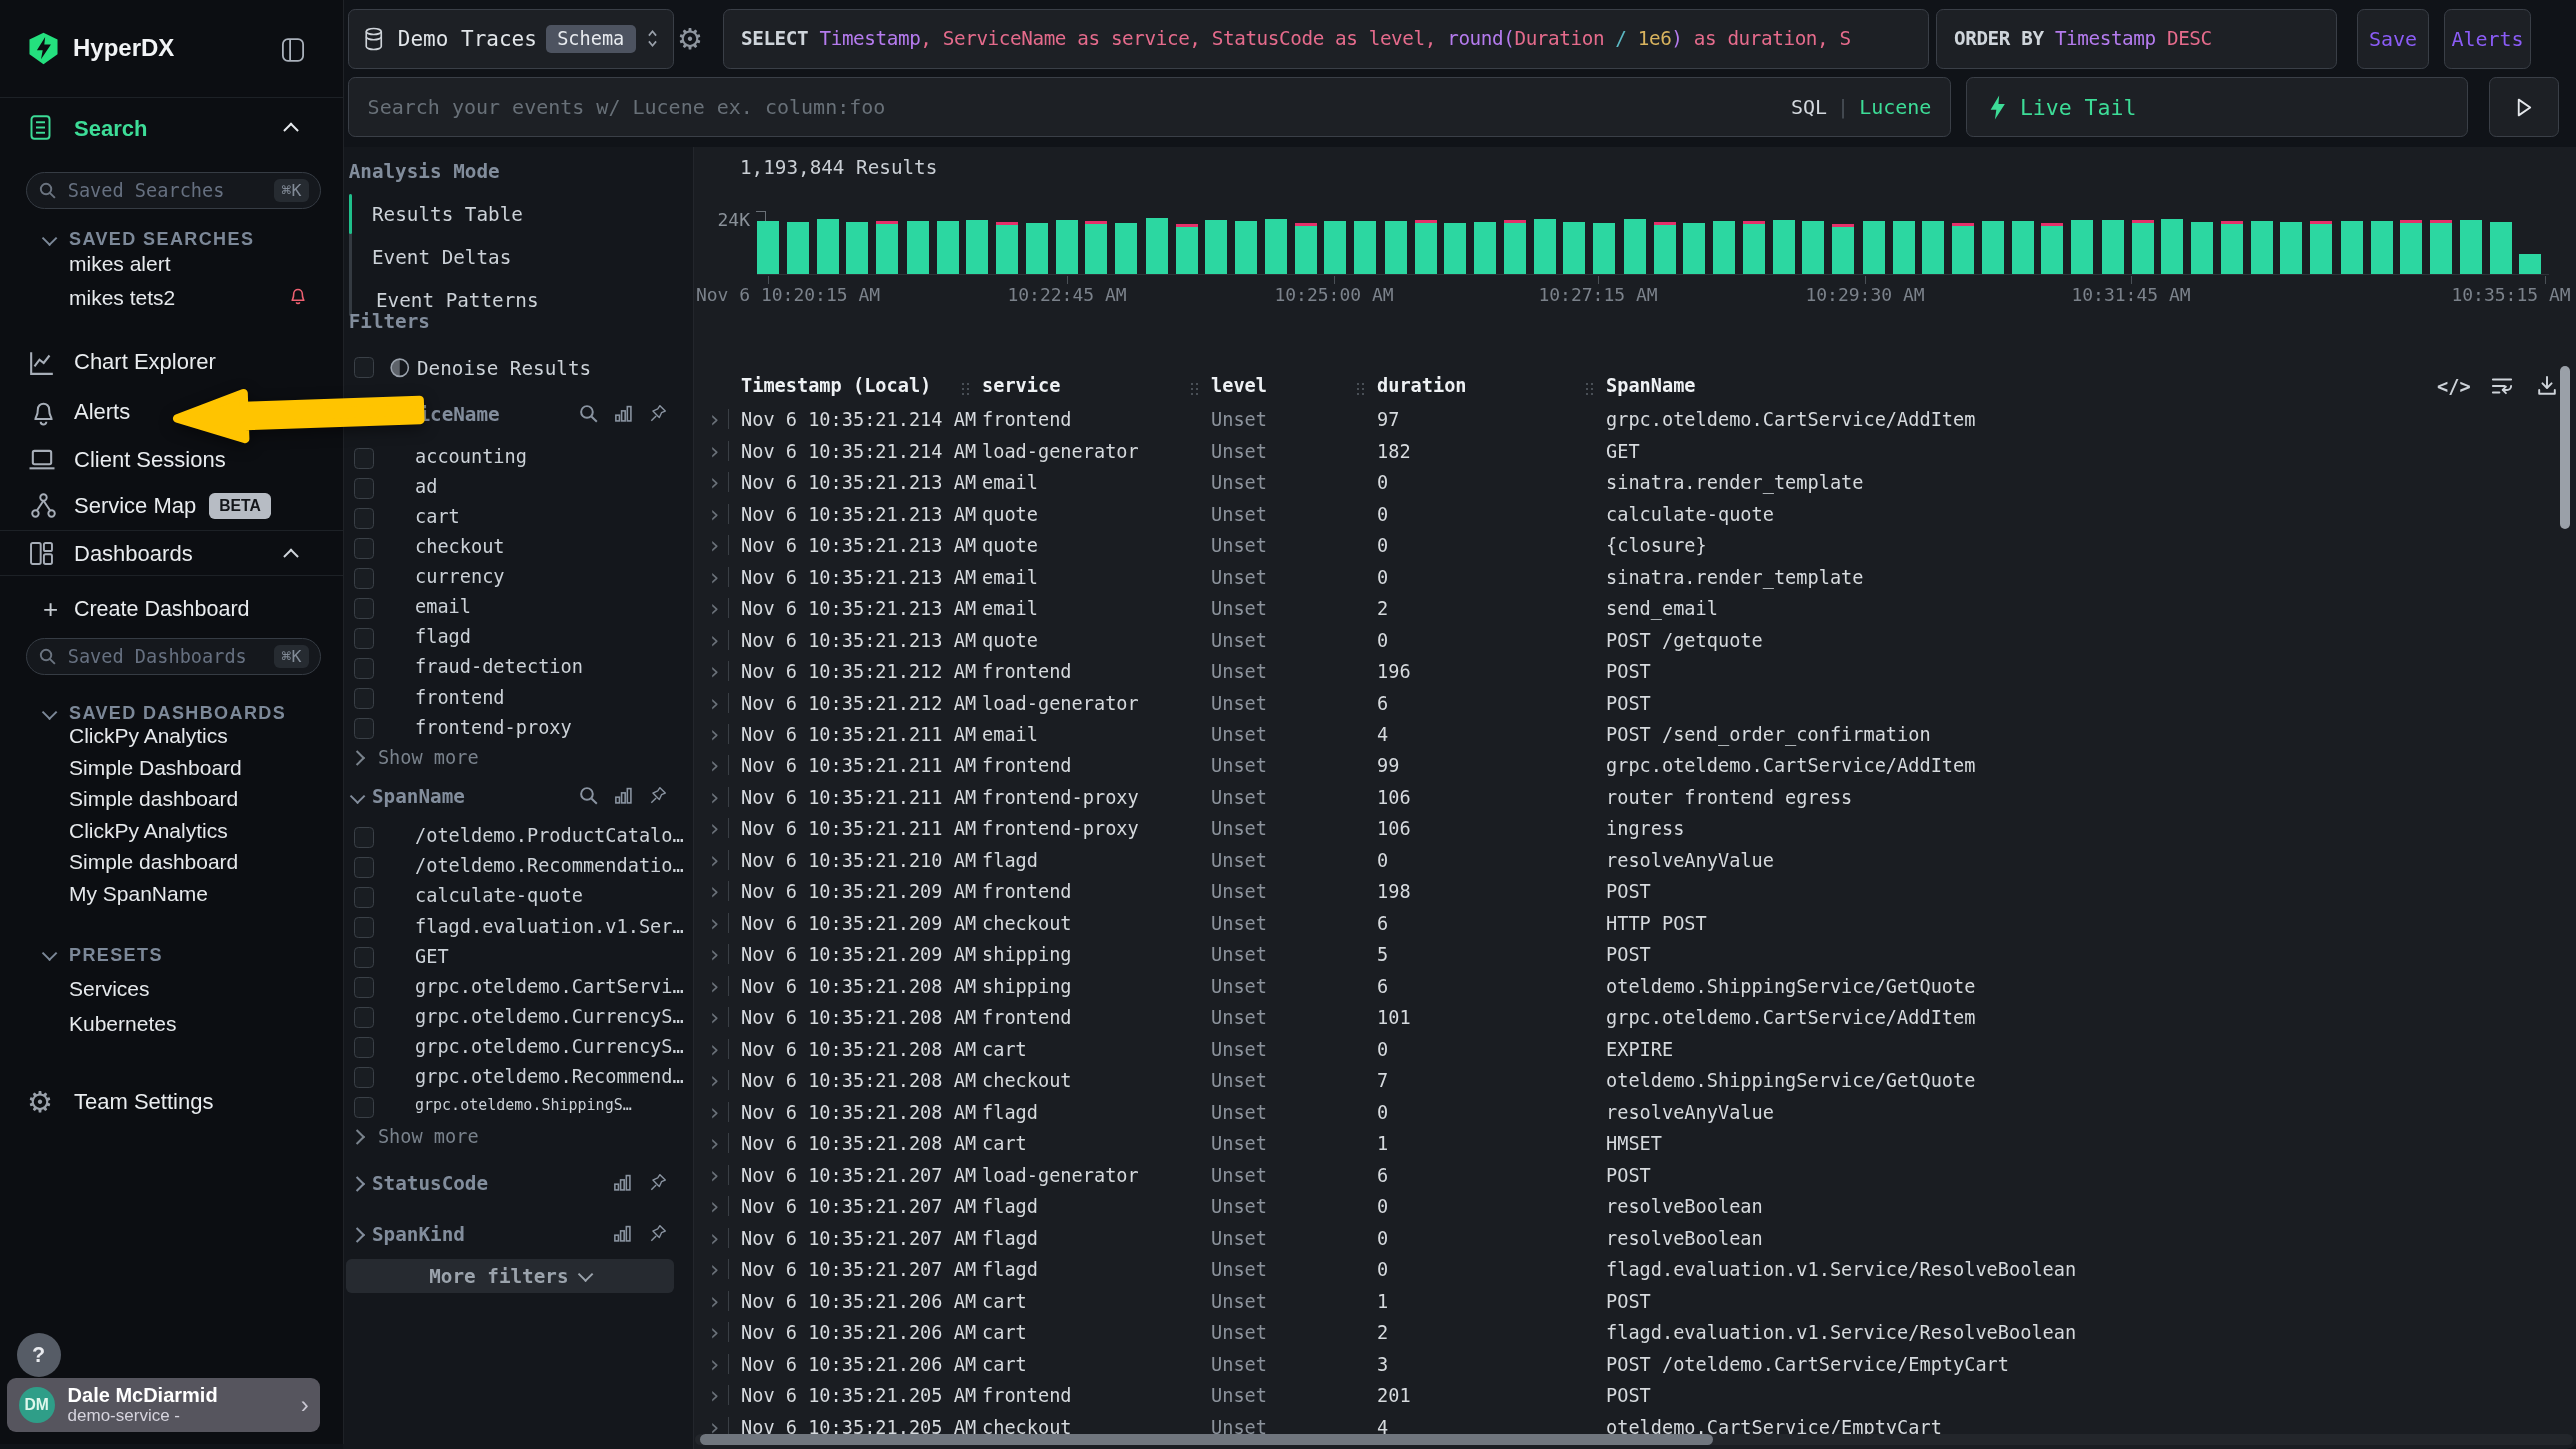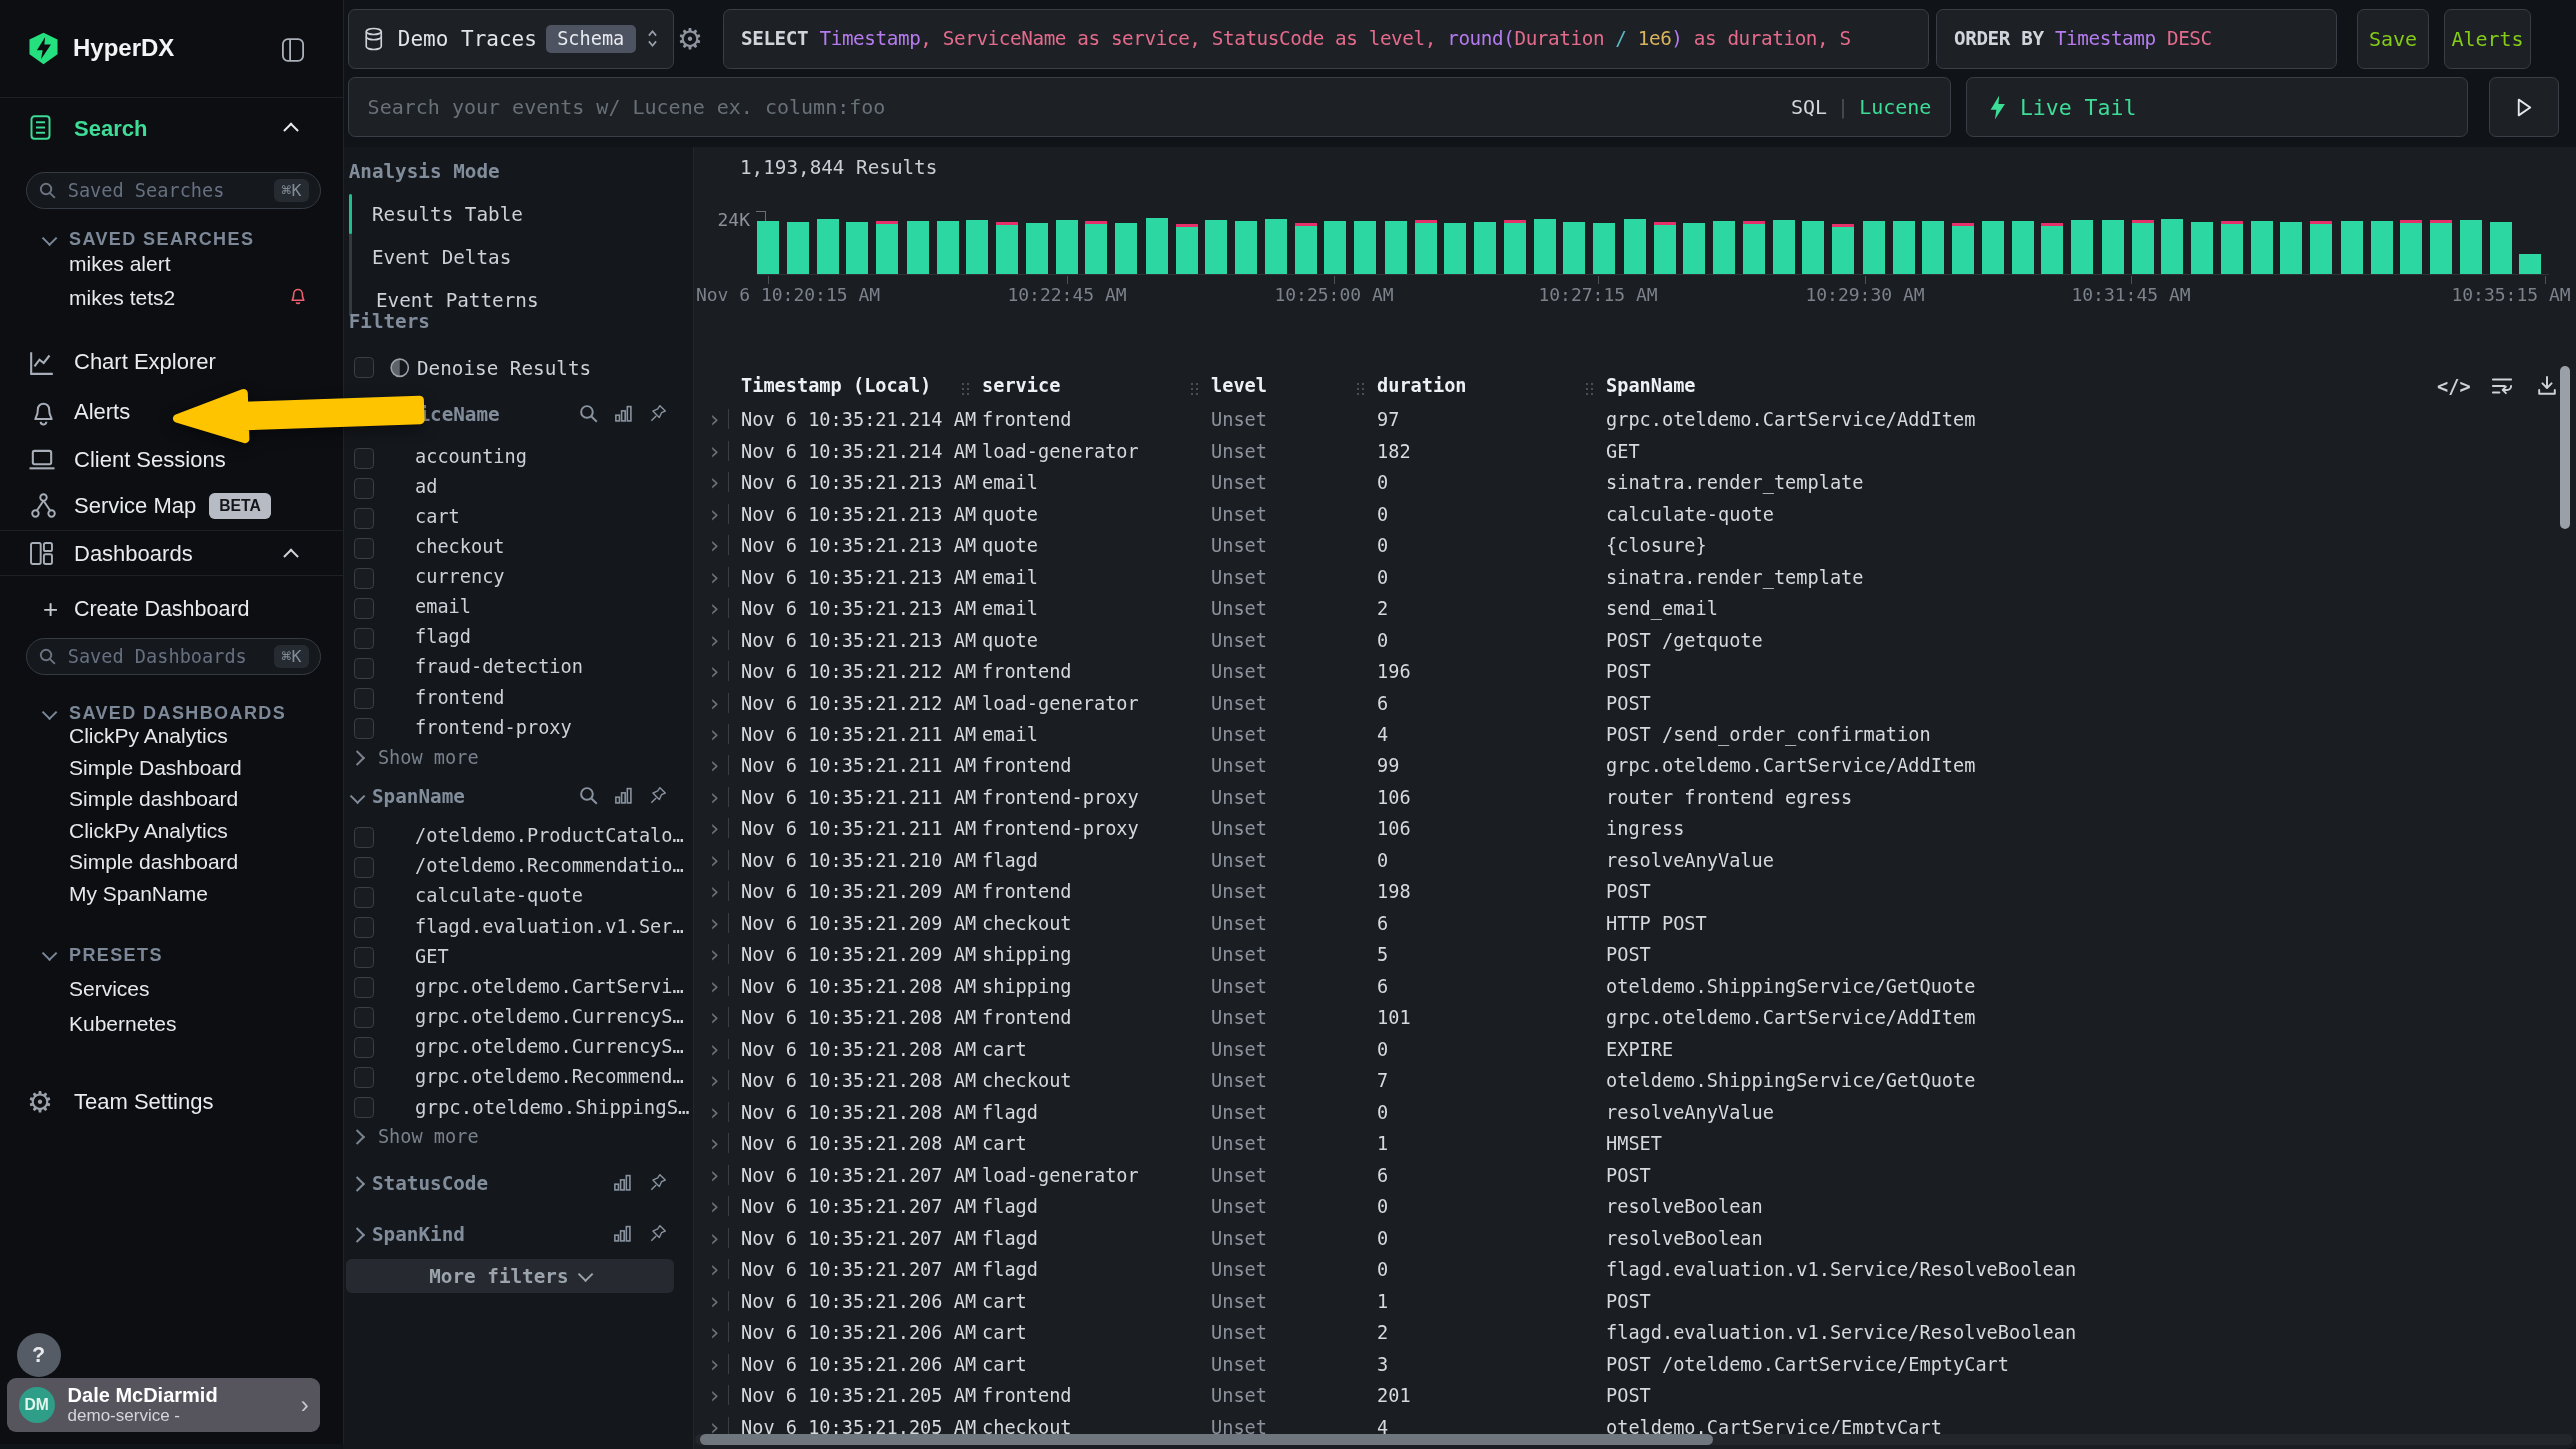--- a/index.html
+++ b/index.html
@@ -39,21 +39,21 @@
 
   
   .tb-box{position:absolute;height:60px;background:#1d2025;border:1.4px solid #3a3f47;border-radius:7.2px;
     display:flex;align-items:center;box-sizing:border-box;}
   .code-line{font-size:19.3px;letter-spacing:-0.4px;white-space:nowrap;overflow:hidden;}
   .kw{color:#cfd5db;font-weight:bold;}
   .purple{color:#b57bee;}
   .pink{color:#e56b8c;}
   .cyan{color:#5bb8c4;}
   .yellow{color:#d9b45f;}
-  .btn-txt{font-size:20px;color:#84cc16;width:100%;text-align:center;}
+  .btn-txt{font-size:20px;color:#8b5cf6;width:100%;text-align:center;}
 
   
   #filter-panel{position:absolute;left:343px;top:147px;width:350px;height:1302px;background:#14171c;}
   .panel-h{position:absolute;font-weight:bold;font-size:19.3px;color:#828d9c;}
   .fitem{position:absolute;font-size:19.3px;color:#ccd2d8;}
   .checkbox{position:absolute;width:18.6px;height:18.6px;border:1.4px solid #3a4047;border-radius:4.3px;background:#191d22;}
   .f-icons{position:absolute;display:flex;gap:13px;color:#8a94a1;}
   .showmore{position:absolute;font-size:18.6px;color:#79828c;}
   #more-filters{position:absolute;left:2.9px;top:1112px;width:328px;height:34px;background:#262a30;
     border-radius:5.7px;color:#9ba3ac;font-weight:bold;font-size:19.3px;display:flex;align-items:center;
@@ -374,21 +374,21 @@
       <div class="fitem" style="left: 72px; top: 799px; font-size: 18.6px;">GET</div>
       <div class="checkbox" style="left: 10.7px; top: 830px;"></div>
       <div class="fitem" style="left: 72px; top: 829px; font-size: 18.6px;">grpc.oteldemo.CartServi…</div>
       <div class="checkbox" style="left: 10.7px; top: 860px;"></div>
       <div class="fitem" style="left: 72px; top: 859px; font-size: 18.6px;">grpc.oteldemo.CurrencyS…</div>
       <div class="checkbox" style="left: 10.7px; top: 890px;"></div>
       <div class="fitem" style="left: 72px; top: 889px; font-size: 18.6px;">grpc.oteldemo.CurrencyS…</div>
       <div class="checkbox" style="left: 10.7px; top: 920px;"></div>
       <div class="fitem" style="left: 72px; top: 919px; font-size: 18.6px;">grpc.oteldemo.Recommend…</div>
       <div class="checkbox" style="left: 10.7px; top: 950px;"></div>
-      <div class="fitem" style="left: 72px; top: 949px; font-size: 19px;">grpc.oteldemo.ShippingS…</div>
+      <div class="fitem" style="left: 72px; top: 949px; font-size: 15px;">grpc.oteldemo.ShippingS…</div>
     </div>
   <div class="showmore" style="left:8.6px;top:979px;"><span class="chev right" style="margin-right:15.7px;"></span><span>Show more</span></div>
 
   <span class="abs chev right" style="left:8.6px;top:1032px;color:#828d9c;"></span>
   <div class="panel-h" style="left:29px;top:1025px;">StatusCode</div>
   <div class="f-icons" style="left:269px;top:1025px;">
     <svg width="21.5" height="21.5" viewBox="0 0 30 30" fill="none" stroke="currentColor" stroke-width="2.2">
         <rect x="4" y="17" width="5" height="8"></rect>
         <rect x="12" y="11" width="5" height="14"></rect>
         <rect x="20" y="5" width="5" height="20"></rect>

